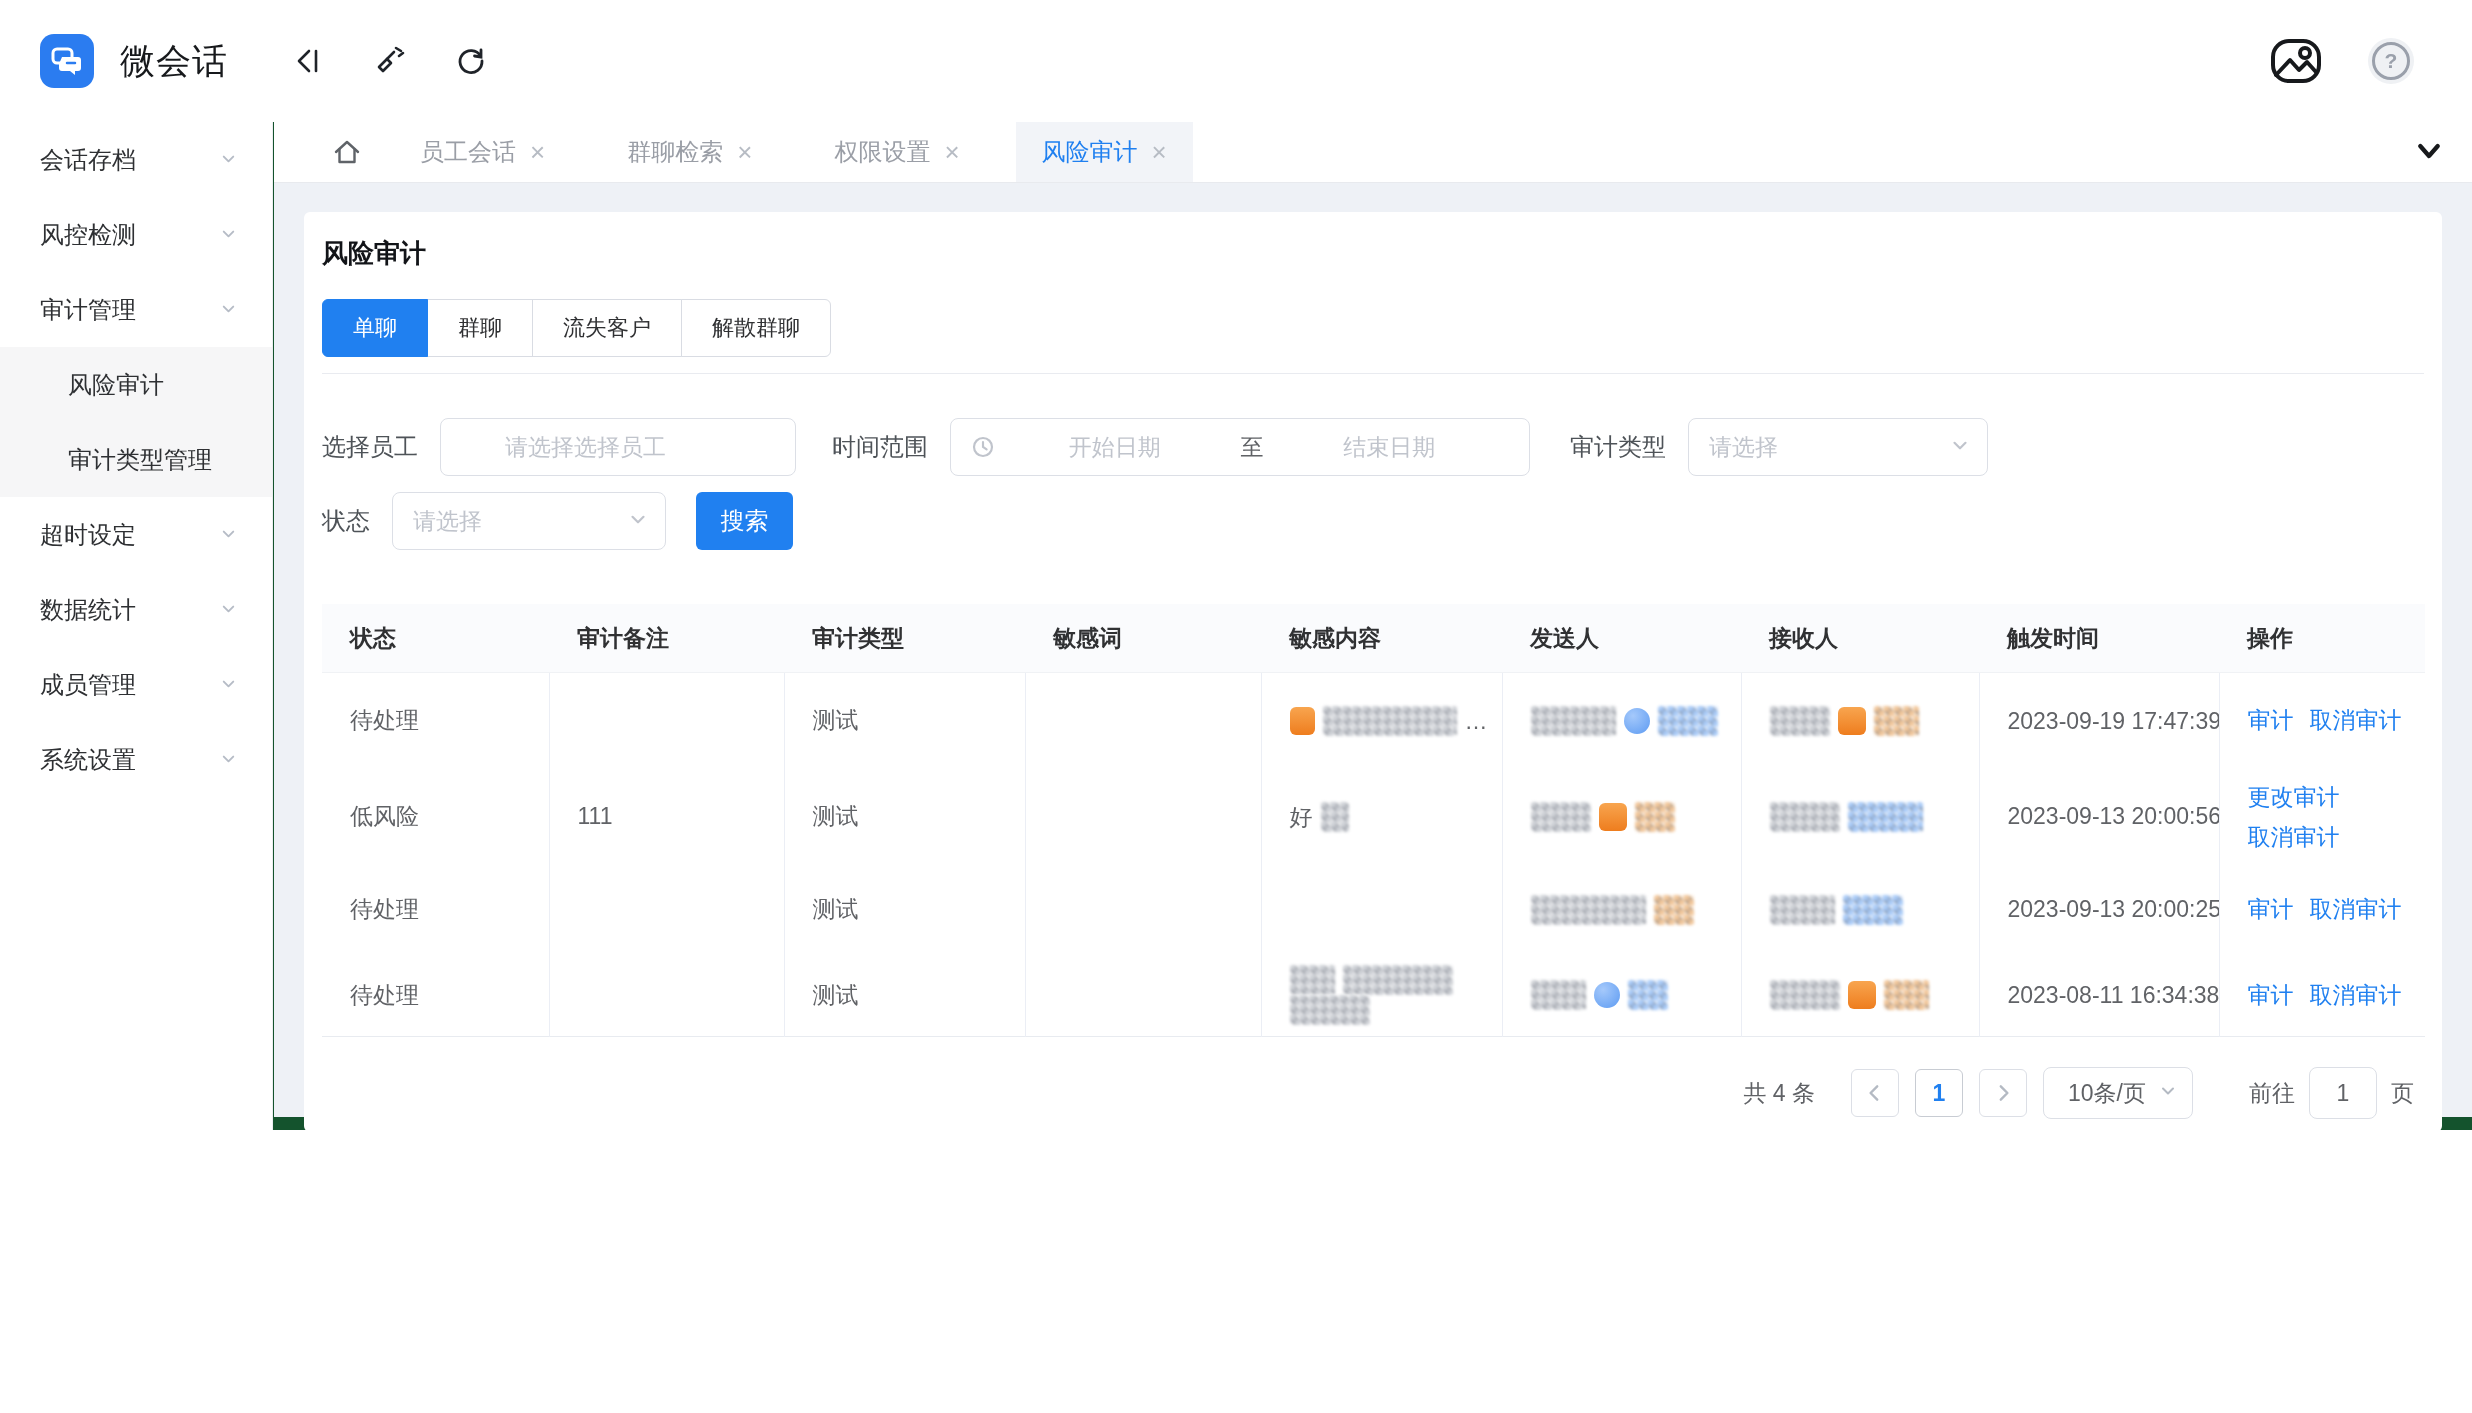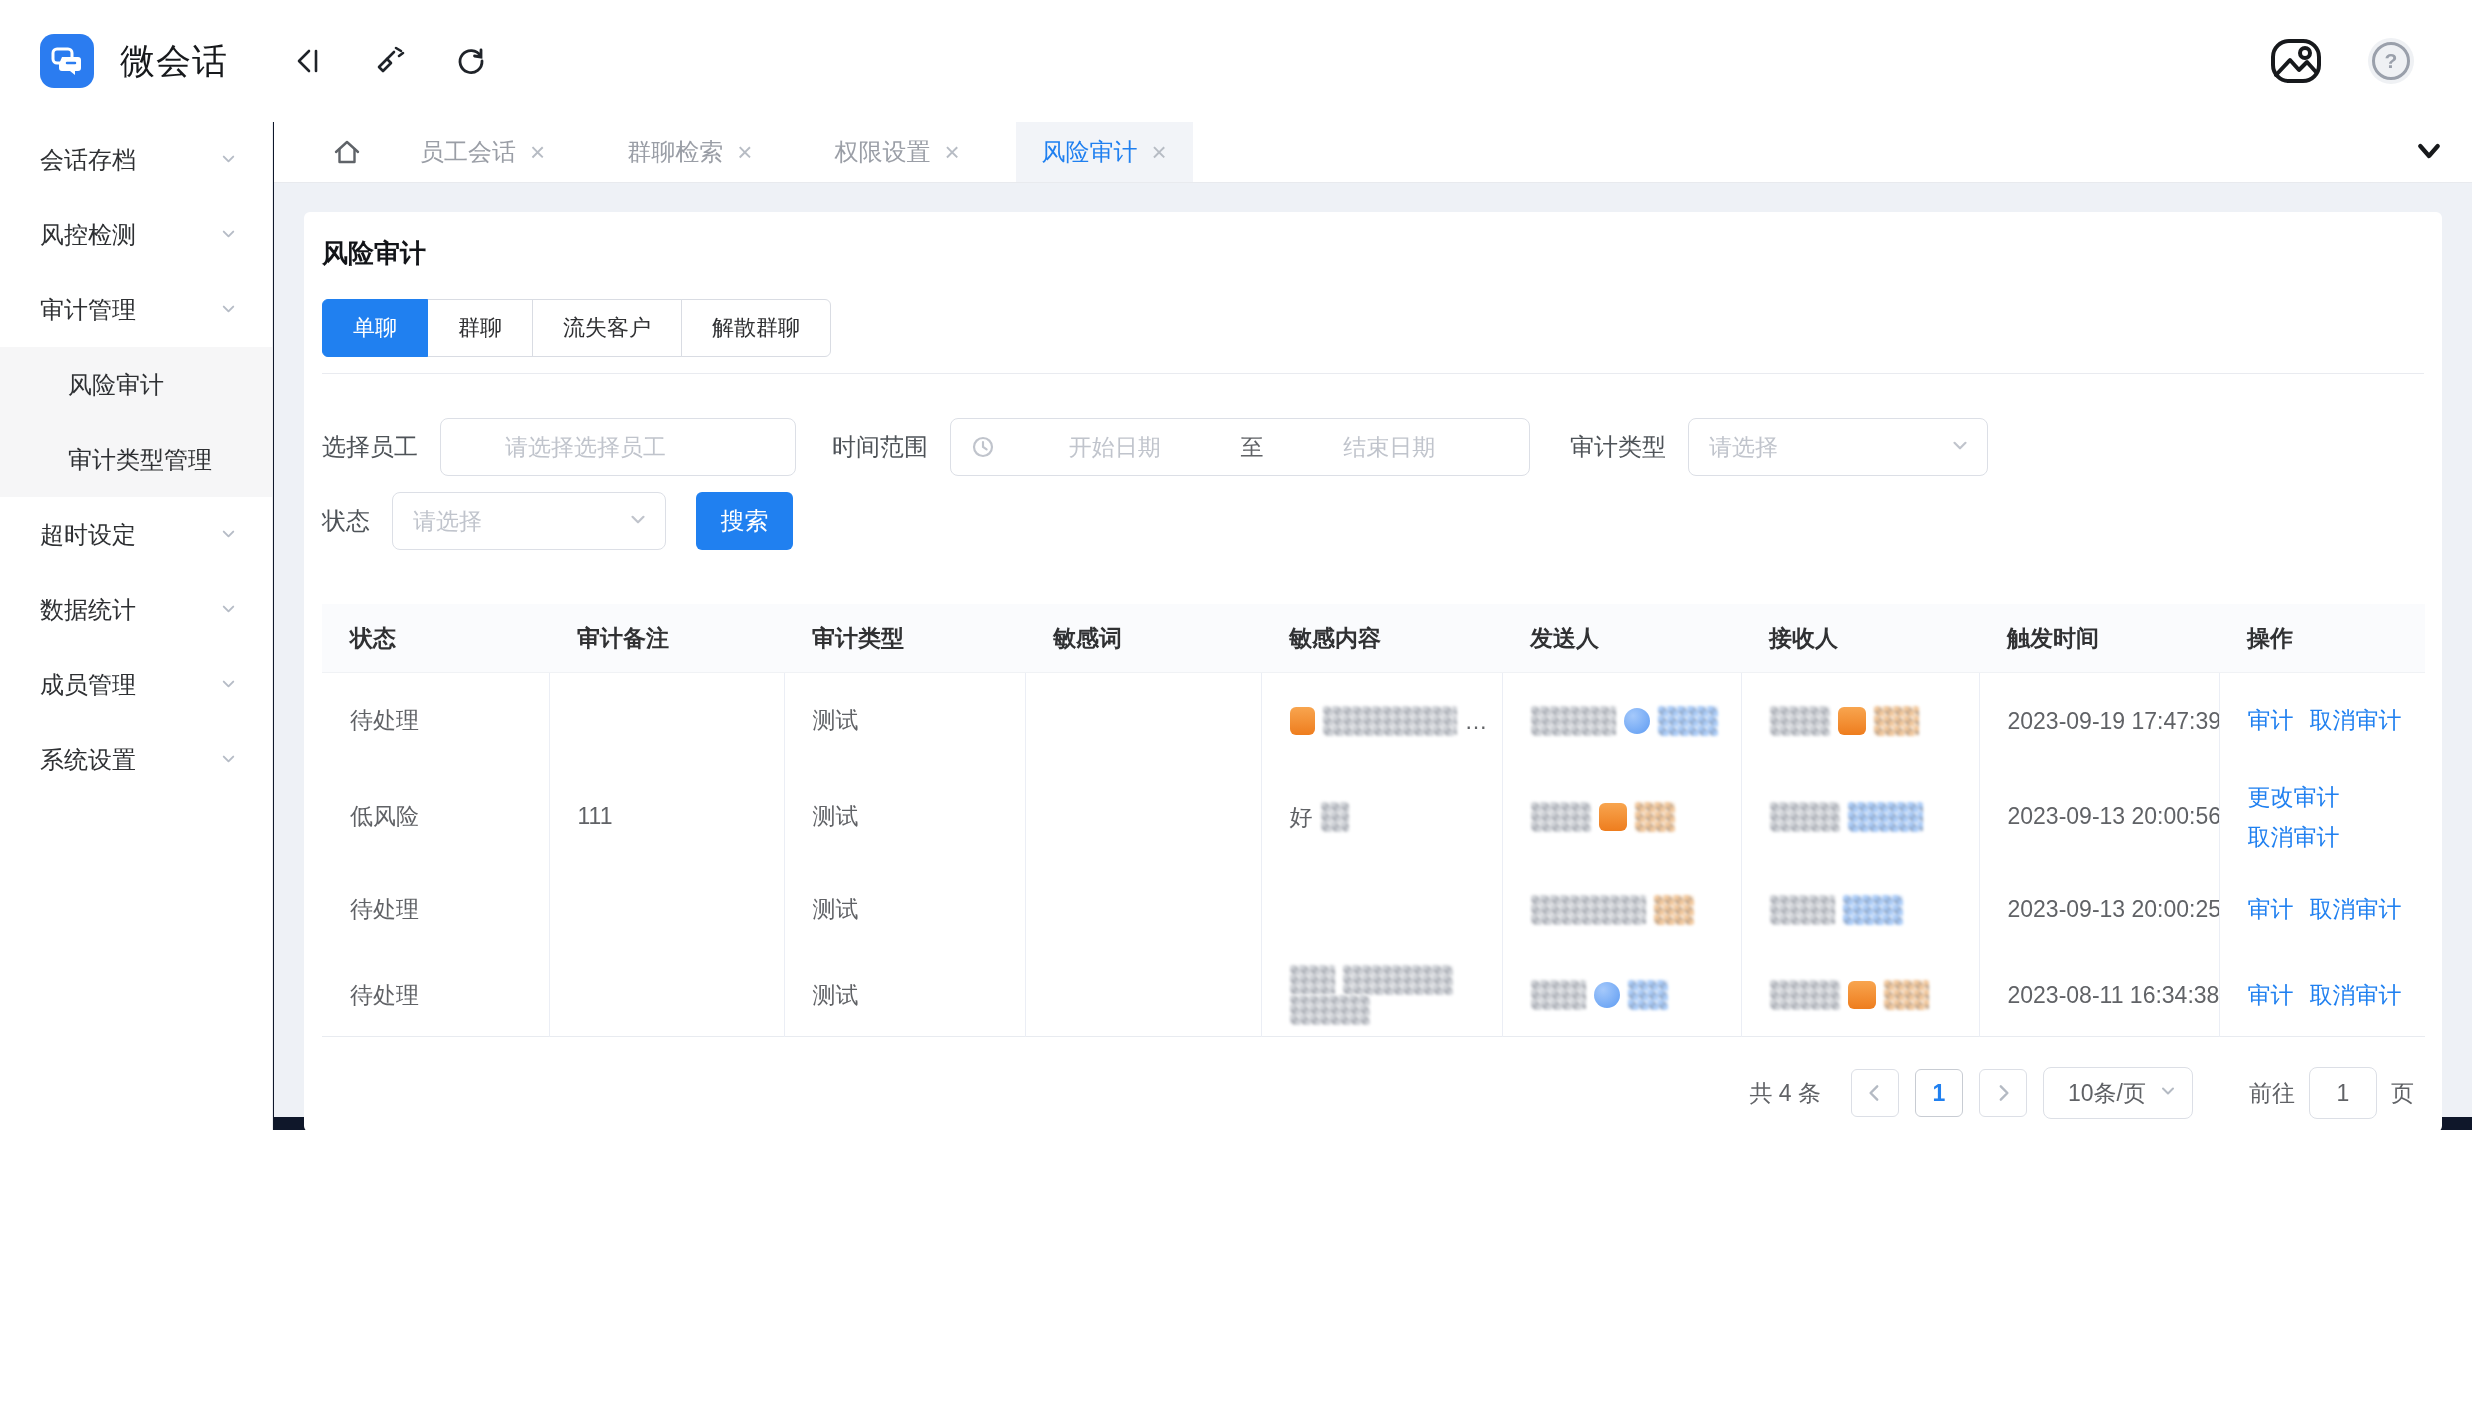--- a/index.html
+++ b/index.html
@@ -1,16 +1,16 @@
 <!DOCTYPE html>
 <html><head>
 <meta charset="utf-8">
 <style>
   html,body{margin:0;padding:0;background:#ffffff;font-family:"Liberation Sans",sans-serif;-webkit-font-smoothing:antialiased;}
-  .app{position:relative;width:2472px;height:1130px;overflow:hidden;background:#0f172a;}
+  .app{position:relative;width:2472px;height:1130px;overflow:hidden;background:#14532d;}
 
   
   .topbar{position:absolute;top:0;left:0;right:0;height:122px;background:#fff;display:flex;align-items:center;z-index:5;}
   .logo{width:54px;height:54px;border-radius:14px;background:#2b7cf0;margin-left:40px;display:flex;align-items:center;justify-content:center;flex:0 0 auto;}
   .app-title{font-size:35px;color:#17191c;margin-left:26px;font-weight:500;letter-spacing:1px;}
   .topbar-icons{display:flex;align-items:center;margin-left:64px;gap:48px;}
   .icon-btn{display:flex;align-items:center;justify-content:center;cursor:pointer;}
   .topbar-right{margin-left:auto;margin-right:58px;display:flex;align-items:center;gap:44px;}
   .help-circle{width:46px;height:46px;border-radius:50%;background:#eff1f4;display:flex;align-items:center;justify-content:center;}
   .help-inner{width:32px;height:32px;border-radius:50%;border:3px solid #9aa0ab;color:#9aa0ab;font-size:21px;font-weight:bold;display:flex;align-items:center;justify-content:center;}
@@ -75,21 +75,21 @@
   .m-orange{background-color:#f2c79b;}
   .emoji-orange{display:inline-block;width:28px;height:28px;border-radius:6px;background:linear-gradient(180deg,#f8a54f,#ee7d1e);vertical-align:middle;filter:blur(.6px);}
   .emoji-blue{display:inline-block;width:26px;height:26px;border-radius:50%;background:radial-gradient(circle at 35% 30%,#a5c9fb,#5d9bf2);vertical-align:middle;filter:blur(.6px);}
   a.op-link{color:#2080f0;text-decoration:none;cursor:pointer;margin-right:16px;font-size:23px;margin-top:31px;}
   a.op-link:last-child{margin-right:0;}
   .op-stack a.op-link{display:block;margin:0 0 10px 0;line-height:30px;}
   .op-stack a.op-link:last-child{margin-bottom:0;}
 
   
   .pagination{display:flex;align-items:center;justify-content:flex-end;margin-top:30px;padding-right:10px;gap:16px;font-size:23px;color:#606266;}
-  .pg-total{margin-right:14px;}
+  .pg-total{margin-right:20px;}
   .pg-btn{width:48px;height:48px;border:1px solid #dcdfe6;border-radius:6px;background:#fff;display:flex;align-items:center;justify-content:center;cursor:pointer;box-sizing:border-box;}
   .pg-page{width:48px;height:48px;border:1px solid #c8ccd3;border-radius:6px;display:flex;align-items:center;justify-content:center;color:#2080f0;font-weight:bold;cursor:pointer;box-sizing:border-box;}
   .pg-size{position:relative;height:52px;width:150px;border:1px solid #dcdfe6;border-radius:8px;display:flex;align-items:center;padding-left:24px;box-sizing:border-box;cursor:pointer;color:#606266;}
   .pg-size .chev{position:absolute;right:14px;top:50%;transform:translateY(-50%);}
   .pg-goto{margin-left:40px;display:flex;align-items:center;gap:14px;}
   .pg-input{width:68px;height:52px;border:1px solid #dcdfe6;border-radius:8px;box-sizing:border-box;}
   .pg-input input{text-align:center;padding:0;}
 </style>
 </head>
 <body>

